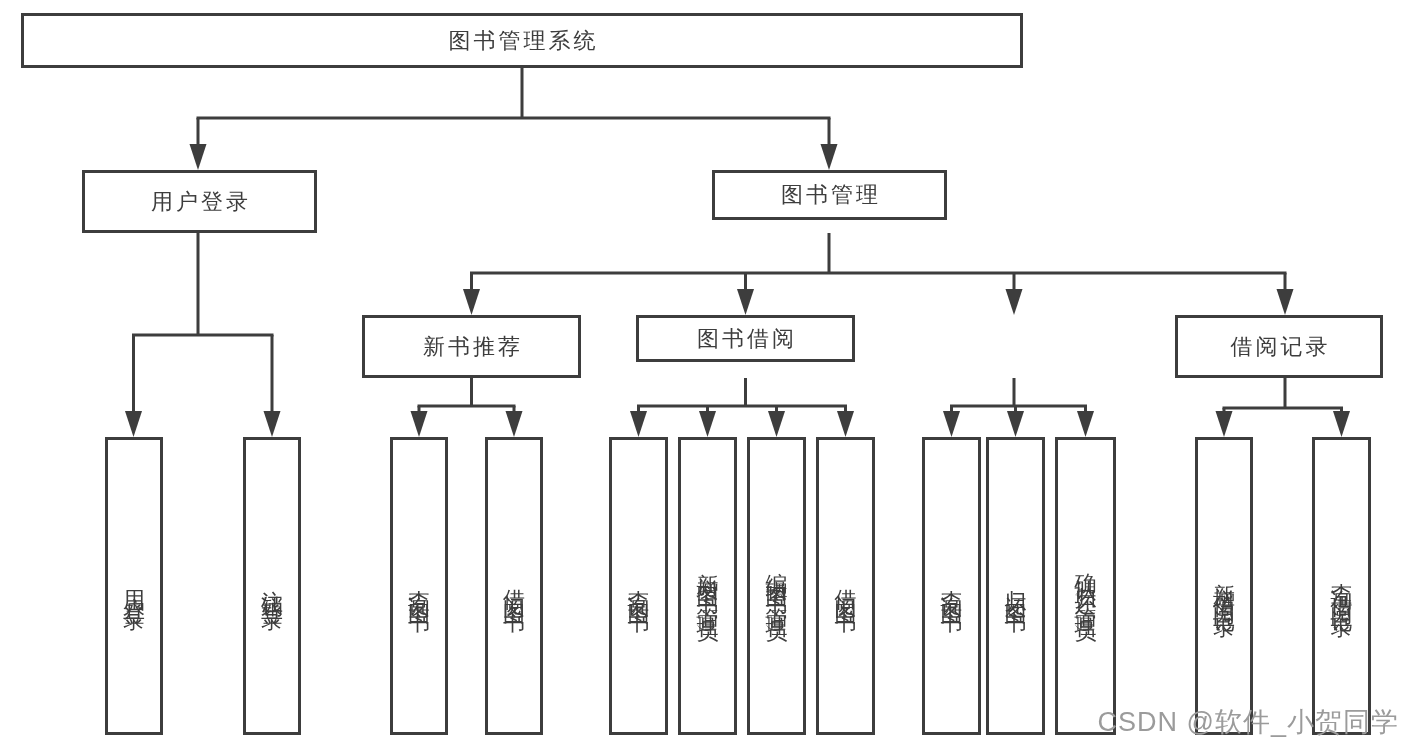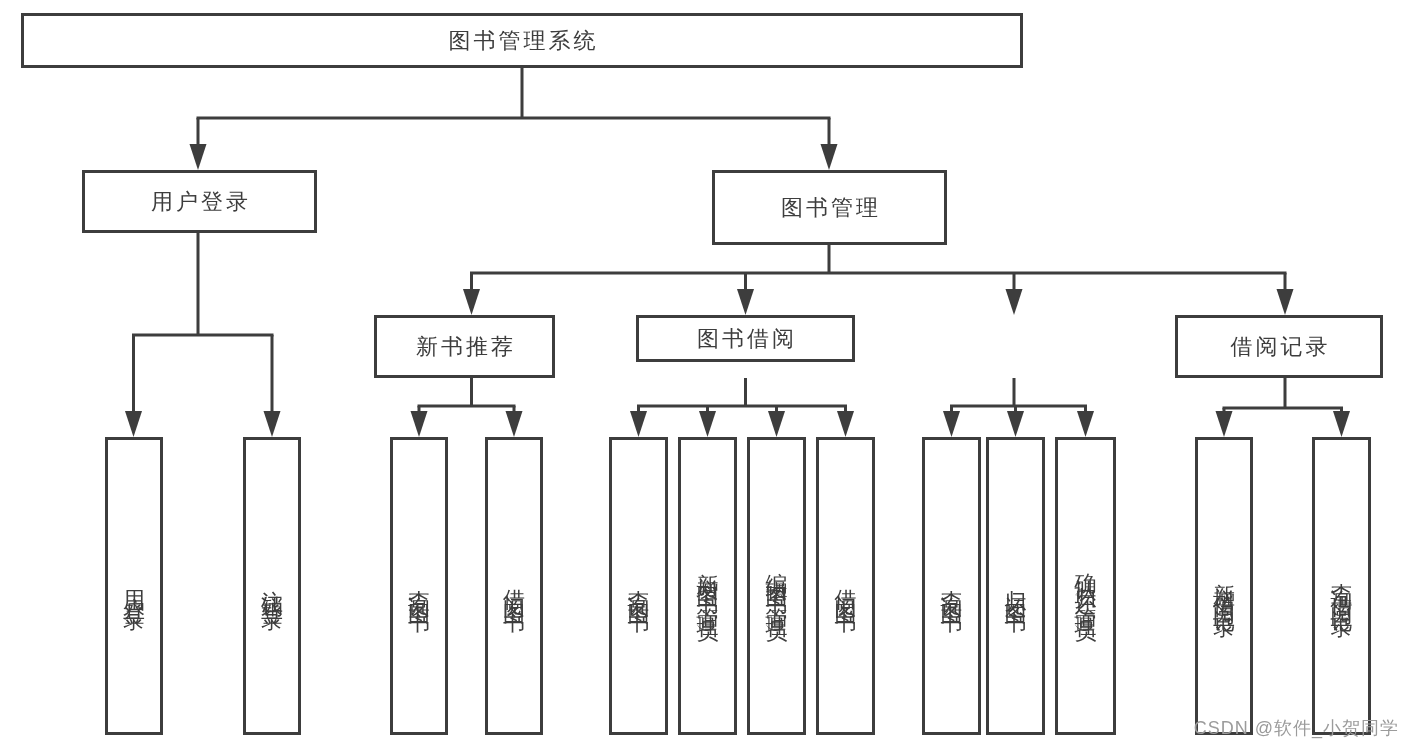--- a/index.html
+++ b/index.html
@@ -43,21 +43,21 @@
     text-orientation: mixed;
     font-size: 22px;
     letter-spacing: 7px;
     line-height: 1;
   }
   .watermark {
     position: absolute;
     right: 6px;
     bottom: 7px;
     z-index: 3;
-    font-size: 18px;
+    font-size: 27px;
     color: #9b9b9b;
     letter-spacing: 1px;
     white-space: nowrap;
   }
 </style>
 </head>
 <body>
 
 <div id="canvas">
 
@@ -158,25 +158,25 @@
     </g>
   </svg>
 
   <div class="node h" style="left:21px;top:13px;width:1002px;height:55px">
     <span>图书管理系统</span>
   </div>
 
   <div class="node h" style="left:82px;top:170px;width:235px;height:63px">
     <span>用户登录</span>
   </div>
-  <div class="node h" style="left:712px;top:170px;width:235px;height:75px">
+  <div class="node h" style="left:712px;top:170px;width:235px;height:50px">
     <span>图书管理</span>
   </div>
 
-  <div class="node h" style="left:374px;top:315px;width:181px;height:63px">
+  <div class="node h" style="left:362px;top:315px;width:219px;height:63px">
     <span>新书推荐</span>
   </div>
   <div class="node h" style="left:636px;top:315px;width:219px;height:47px">
     <span>图书借阅</span>
   </div>
   <div class="node h" style="left:1175px;top:315px;width:208px;height:63px">
     <span>借阅记录</span>
   </div>
 
   <div class="node v" style="left:105px;top:437px;width:58px;height:298px">

